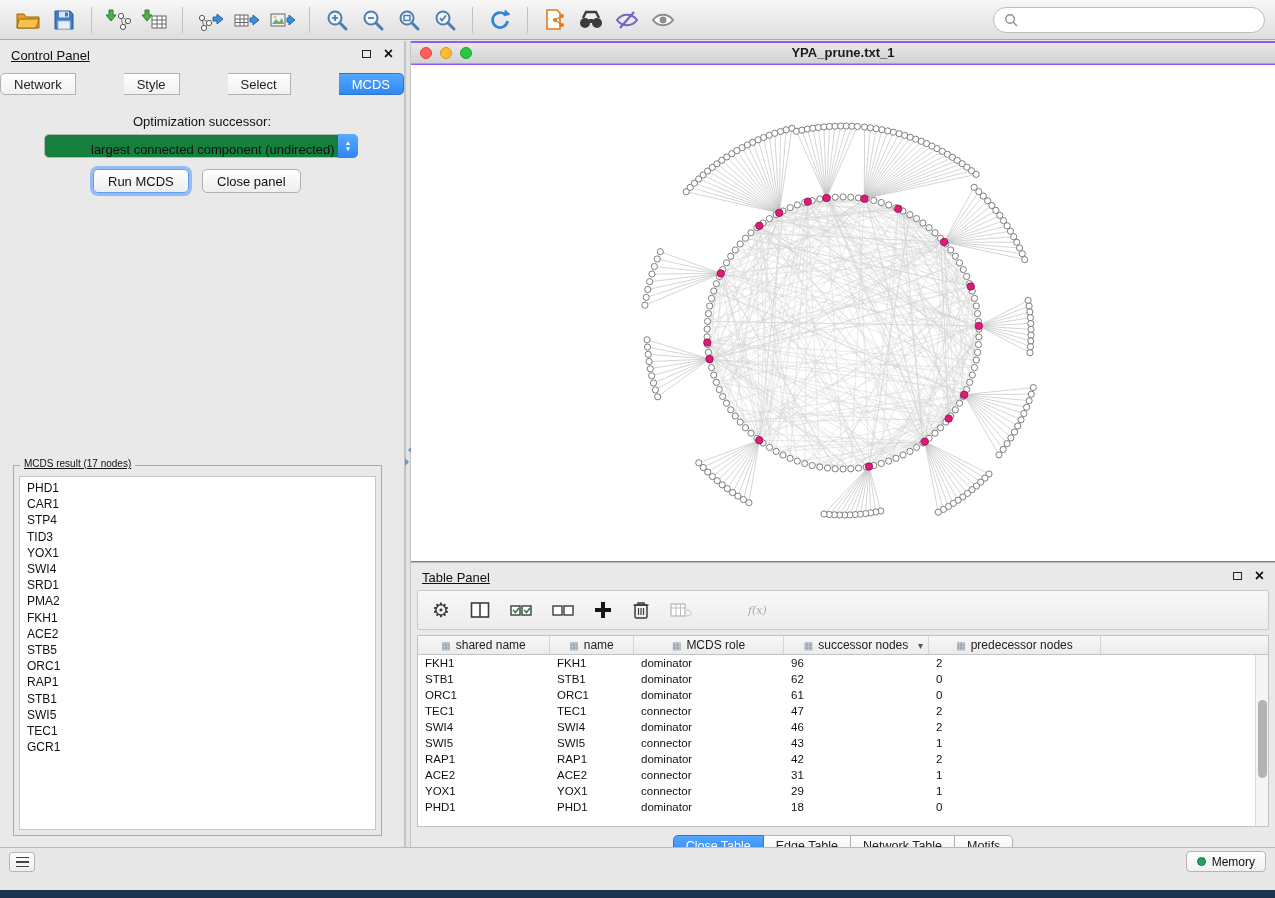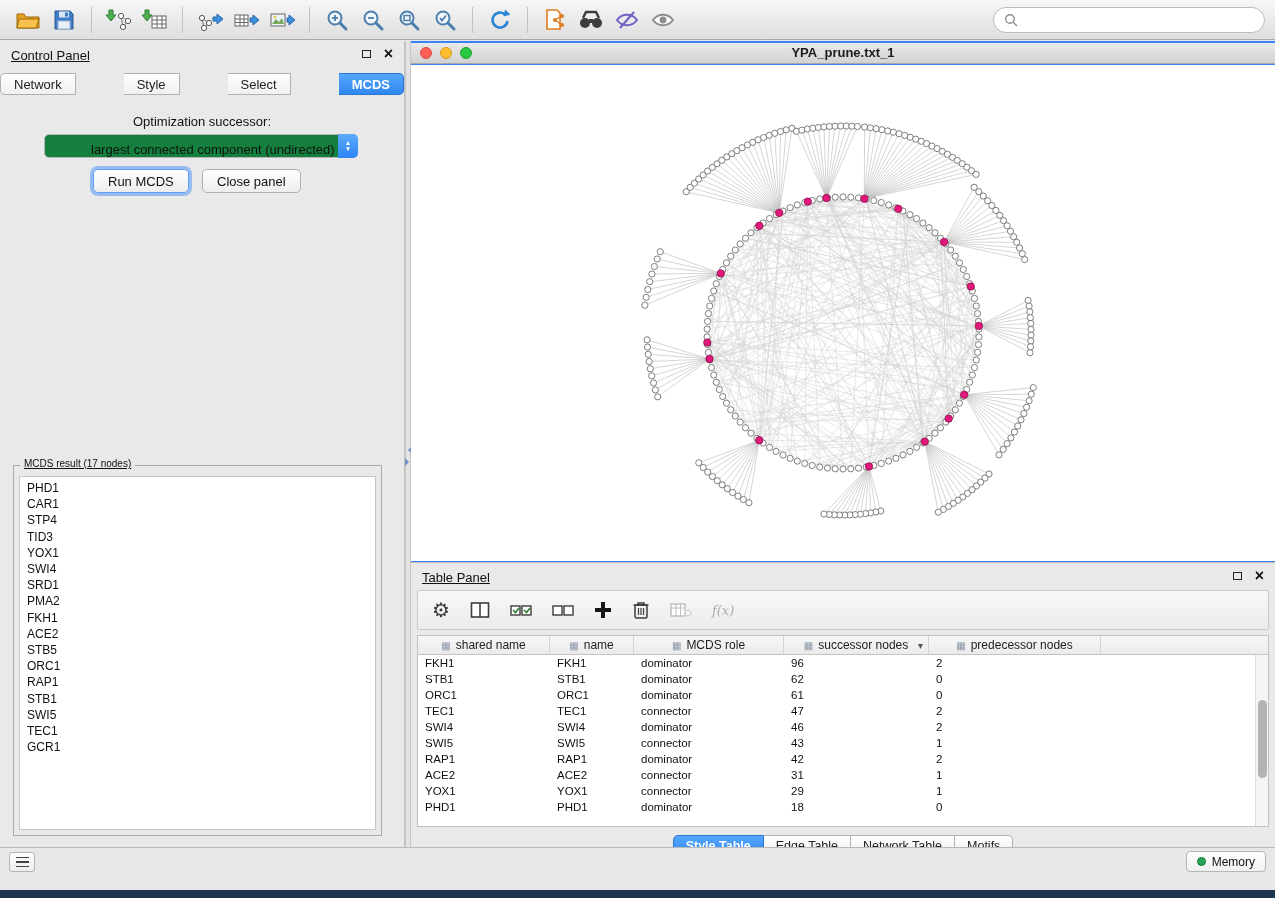--- a/index.html
+++ b/index.html
@@ -22,21 +22,21 @@
   .panel-title { position:absolute; top:7px; left:11px; font-size:13px; color:#111;text-decoration:underline; }
   .win-icons { position:absolute; top:7px; right:11px; display:flex; gap:13px; align-items:center; }
   .float-icon { width:9px; height:8px; border:1.5px solid #222; display:inline-block; }
   .close-glyph { font-size:16px; font-weight:bold; color:#111; line-height:11px; }
 
   .cp-tabs { position:absolute; top:32px; left:0; right:0; display:flex; justify-content:space-between; }
   .seg { padding:3px 13px; background:linear-gradient(#ffffff,#f0f0f0); border:1px solid #b1b1b1; border-left:none;
     font-size:13px; color:#222; height:22px; display:flex; align-items:center; }
   .seg:first-child { border-left:1px solid #b1b1b1; border-radius:5px 0 0 5px; }
   .seg:last-child { border-radius:0 5px 5px 0; }
-  .seg.active { background:linear-gradient(#55a7ff,#2f87f0); color:#fff; border-color:#2a76d2;font-weight:bold; }
+  .seg.active { background:linear-gradient(#55a7ff,#2f87f0); color:#fff; border-color:#2a76d2; }
 
   .cp-opt-label { position:absolute; top:73px; left:0; right:0; text-align:center; font-size:13px; color:#111; }
   .cp-dropdown { position:absolute; top:93px; left:44px; width:314px; height:24px; background:#15803d;
     border:1px solid #b6b6b6; border-radius:5px; display:flex; align-items:flex-end;padding-left:36px; }
   .cp-dropdown .val { flex:1; padding:0 10px; font-size:13px; color:#111; white-space:nowrap; overflow:hidden; }
   .cp-dropdown .stepper { width:20px; height:24px; margin:-1px; background:linear-gradient(#5aabff,#2d84f4);
     border-radius:0 5px 5px 0; display:flex; flex-direction:column; align-items:center; justify-content:center; color:#fff; font-size:6.5px; line-height:6.5px; }
   .mac-btn { position:absolute; top:128px; height:24px; background:linear-gradient(#ffffff,#ededed); border:1px solid #b0b0b0;
     border-radius:5px; font-size:13px; color:#111; display:flex; align-items:center; justify-content:center; padding:0 14px; }
   .cp-btn-run { left:93px; box-shadow:0 0 0 3px rgba(82,150,250,.55); border-color:#5f9cf5; }
@@ -47,39 +47,39 @@
   .mcds-list { position:absolute; left:5px; right:5px; top:10px; bottom:5px; background:#fff; border:1px solid #c6c6c6;
     padding:3px 7px; font-size:12px; line-height:16.2px; color:#111; overflow:hidden; }
 
   
   .v-split { position:absolute; left:405px; top:41px; width:6px; height:821px; background:#e3e3e3;
     border-left:1px solid #c6c6c6; border-right:1px solid #c6c6c6; }
   .split-arrow-left { position:absolute; top:405px; left:-2px; width:0; height:0; border:4px solid transparent; border-right-color:#6f94c9; }
   .split-arrow-right { position:absolute; top:417px; left:-1px; width:0; height:0; border:4px solid transparent; border-left-color:#6f94c9; }
 
   
-  .right-area { position:absolute; left:411px; top:41px; width:864px; height:821px; background:#3b82f6; }
+  .right-area { position:absolute; left:411px; top:41px; width:864px; height:821px; background:#8b5cf6; }
   .net-titlebar { position:absolute; top:2px; left:0; right:0; height:21px;
     background:linear-gradient(#e9e9e9,#d2d2d2); border-bottom:1px solid #a8a8a8; }
   .traffic-lights { position:absolute; left:9px; top:4px; display:flex; gap:8px; }
   .traffic { width:12px; height:12px; border-radius:50%; }
   .t-red { background:#ff5f57; border:1px solid #d94a43; }
   .t-yellow { background:#febc2e; border:1px solid #d49a22; }
   .t-green { background:#28c840; border:1px solid #1da32f; }
   .net-title { text-align:center; font-size:13px; font-weight:bold; line-height:20px; color:#1c1c1c; }
   .net-canvas { position:absolute; top:24px; left:0; right:0; height:496px; background:#ffffff; }
 
   
   .table-panel { position:absolute; top:521px; left:0; right:0; bottom:0; background:#e9e9e9; border-top:1px solid #bdbdbd; }
   .tp-titlebar { position:absolute; top:0; left:0; right:0; height:25px; }
   .tp-toolbar { position:absolute; top:27px; left:6px; right:6px; height:40px; background:linear-gradient(#f8f8f8,#ececec);
     border:1px solid #c9c9c9; border-radius:2px; display:flex; align-items:center; gap:20px; padding:0 14px; }
   .tp-icon { display:flex; align-items:center; justify-content:center; }
   .gear-glyph { font-size:20px; color:#3d3d3d; line-height:20px; }
-  .fx-glyph { font-family:"DejaVu Serif", serif; font-style:italic; font-size:13px; color:#ababab; }
+  .fx-glyph { font-family:"DejaVu Serif", serif; font-style:italic; font-size:11px; color:#ababab;margin-left:36px; }
   .tp-table { position:absolute; top:72px; left:6px; right:6px; height:192px; background:#fff; border:1px solid #c2c2c2; }
   .thead { display:grid; grid-template-columns:132px 84px 150px 145px 172px 1fr; height:19px;
     background:linear-gradient(#f7f7f7,#ebebeb); border-bottom:1px solid #c4c4c4; }
   .th { position:relative; display:flex; align-items:center; justify-content:center; gap:5px; font-size:12px; color:#222; border-right:1px solid #d4d4d4; }
   .th:last-child { border-right:none; }
   .hgrid { color:#8a97a8; font-size:10px; }
   .sort { position:absolute; right:5px; color:#555; font-size:10px; }
   .trow { display:grid; grid-template-columns:132px 84px 150px 145px 172px 1fr; height:16px; align-items:center; }
   .td { padding:0 7px; font-size:11.5px; color:#111; white-space:nowrap; overflow:hidden; }
   .td.num { padding-right:14px; }
@@ -1263,21 +1263,21 @@
                 <span class="td num">0</span>
                 <span class="td"></span>
               </div>
             </div>
           <div class="tscroll">
             <div class="tthumb"></div>
           </div>
         </div>
 
         <div class="tp-tabs">
-          <span class="seg active">Style Table</span>
+          <span class="seg active">Close Table</span>
           <span class="seg">Edge Table</span>
           <span class="seg">Network Table</span>
           <span class="seg">Motifs</span>
         </div>
       </div>
     </div>
 
     <div class="status-bar">
       <div class="hamburger-btn">
         <span class="hline"></span>

